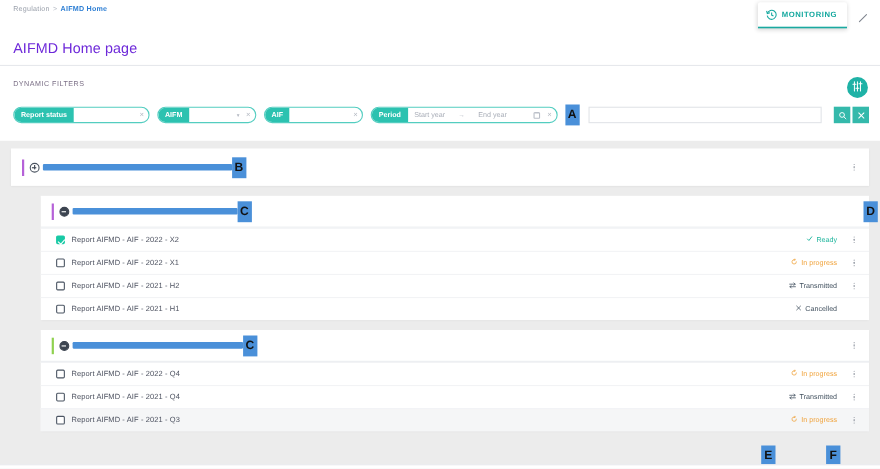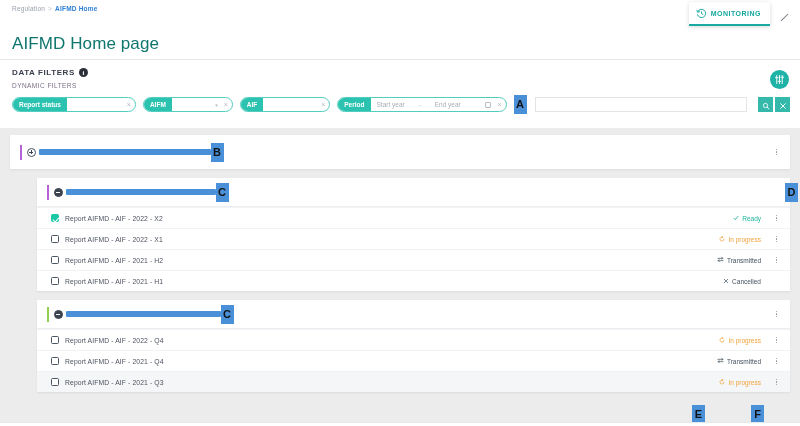--- a/index.html
+++ b/index.html
@@ -29,23 +29,23 @@
   .breadcrumb .crumb-sep { margin: 0 3px; color: #b9bec7; }
   .breadcrumb .crumb-current { color: #2e7fd4; font-weight: bold; }
 
   .page-title-row {
     height: 28px;
     padding-left: 12px;
     border-bottom: 1px solid #e6e8ec;
     background: #fff;
   }
   .page-title {
-    font-size: 17px;
+    font-size: 13px;
     font-weight: 400;
-    color: #0f766e;
+    color: #6d28d9;
     letter-spacing: .1px;
     line-height: 24px;
   }
 
   
   .monitoring-tab {
     position: absolute;
     top: 2px; right: 30px;
     height: 24px;
     padding: 0 9px 0 7px;
@@ -377,24 +377,20 @@
       <line x1="5" y1="19" x2="19" y2="5"></line>
     </svg>
   </span>
 </div>
 
 <div class="page-title-row">
   <div class="page-title">AIFMD Home page</div>
 </div>
 
 <div class="filters-panel">
-  <div class="filters-head">
-    <span class="filters-title">DATA FILTERS</span>
-    <span class="info-dot">i</span>
-  </div>
   <div class="dynamic-filters">DYNAMIC FILTERS</div>
 
   <div class="settings-fab">
     <span>
       <svg width="11" height="11" viewBox="0 0 24 24" fill="none" stroke="#ffffff" stroke-width="2" stroke-linecap="round">
         <line x1="6" y1="3" x2="6" y2="21"></line>
           <line x1="12" y1="3" x2="12" y2="21"></line>
           <line x1="18" y1="3" x2="18" y2="21"></line>
         <line x1="3" y1="8" x2="9" y2="8"></line>
           <line x1="9" y1="16" x2="15" y2="16"></line>

